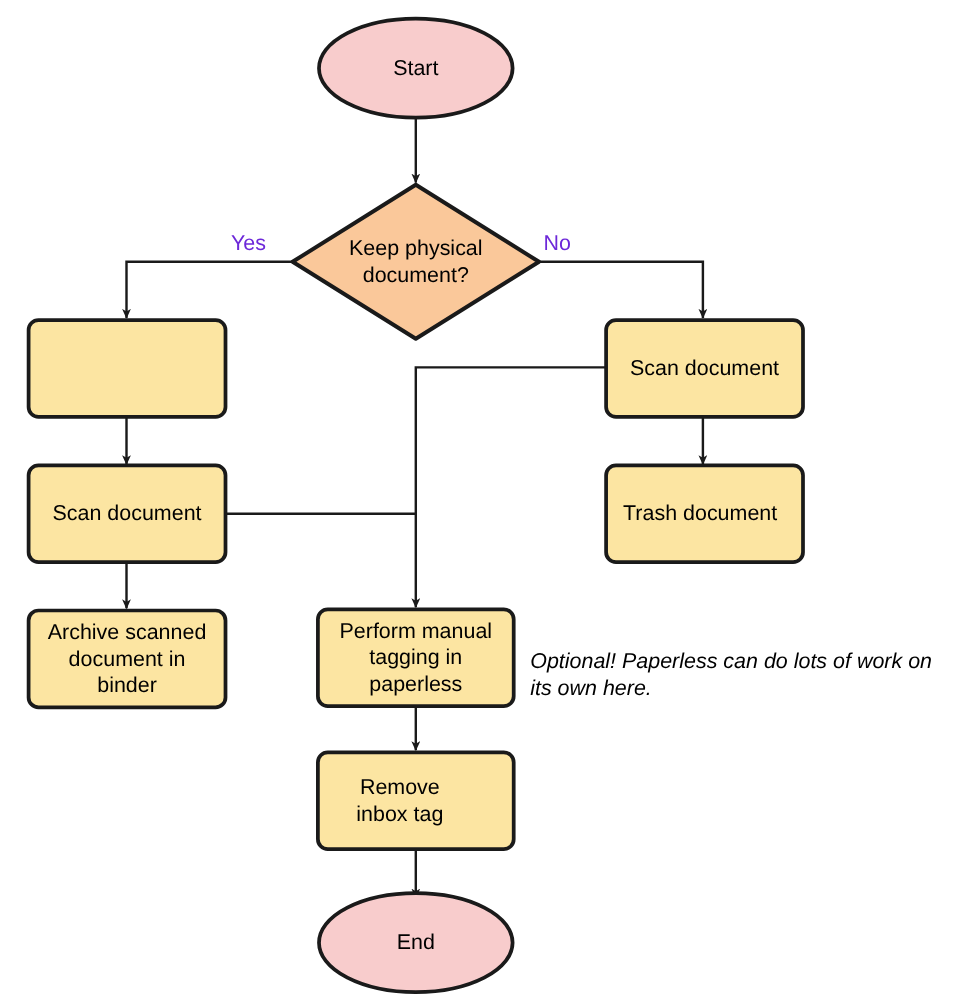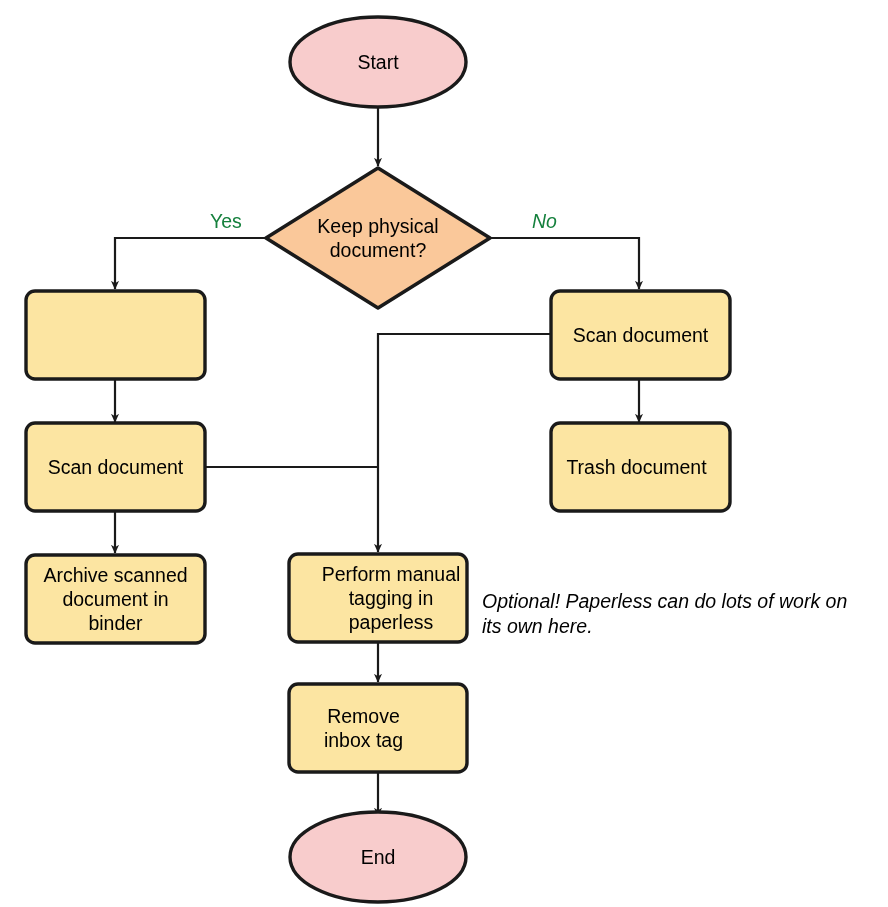--- a/index.html
+++ b/index.html
@@ -36,21 +36,21 @@
     text-align: center;
     color: #000000;
     font-family: "Liberation Sans", sans-serif;
     font-size: 19.5px;
     line-height: 24px;
     white-space: pre-line;
     pointer-events: none;
   }
   .edge-label {
     position: absolute;
-    color: #15803d;
+    color: #6d28d9;
     font-family: "Liberation Sans", sans-serif;
     font-size: 19.5px;
     line-height: 22px;
     white-space: nowrap;
   }
   .note-text {
     position: absolute;
     color: #000000;
     font-family: "Liberation Sans", sans-serif;
     font-style: italic;
@@ -124,29 +124,29 @@
   <div class="node-label" style="left:26px; top:423px; width:179px; height:88px;">Scan document</div>
 
   <div class="node-label" style="left:26px; top:555px; width:179px; height:88px;">Archive scanned
 document in
 binder</div>
 
   <div class="node-label" style="left:551px; top:291px; width:179px; height:88px;">Scan document</div>
 
   <div class="node-label" style="left:551px; top:423px; width:171px; height:88px;">Trash document</div>
 
-  <div class="node-label" style="left:302px; top:554px; width:178px; height:88px;border-radius:32px;">Perform manual
+  <div class="node-label" style="left:289px; top:554px; width:178px; height:88px;border-radius:32px;">Perform manual
 tagging in
 paperless</div>
 
   <div class="node-label" style="left:289px; top:684px; width:149px; height:88px;">Remove
 inbox tag</div>
 
   <div class="node-label" style="left:290px; top:812px; width:176px; height:90px;">End</div>
 
   <div class="edge-label" style="left:210px; top:210px;">Yes</div>
 
-  <div class="edge-label" style="left:532px; top:210px;font-style:italic;">No</div>
+  <div class="edge-label" style="left:494px; top:210px;">No</div>
 
   <div class="note-text" style="left:482px; top:589px; width:400px;">Optional! Paperless can do lots of work on
 its own here.</div>
 
 </div>
 
 </body></html>

